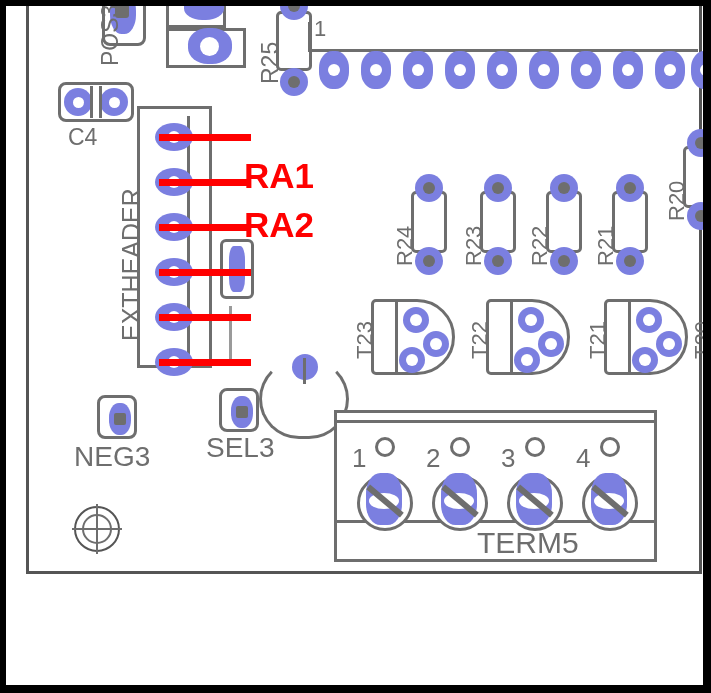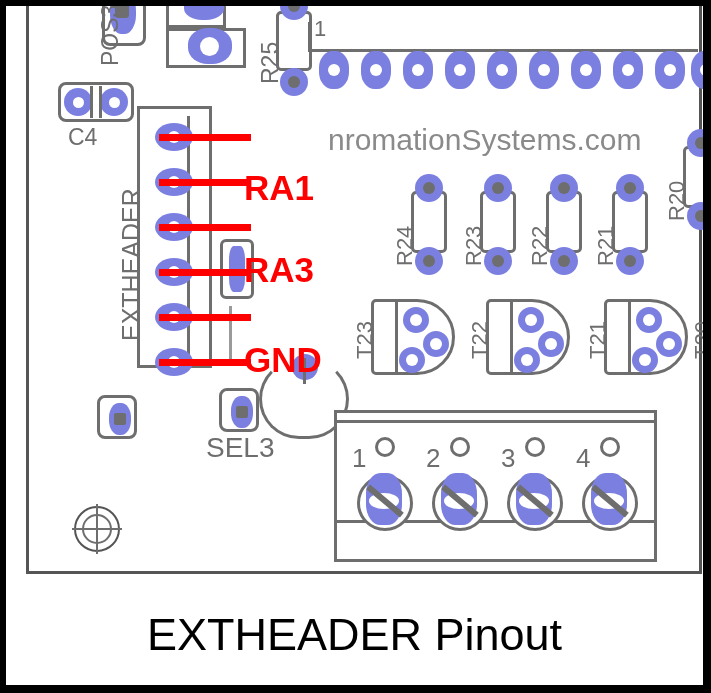--- a/index.html
+++ b/index.html
@@ -277,20 +277,21 @@
     </div>
     <div class="silk rot" style="left:571px;top:353px;font-size:22px;">T21</div>
 
     <div class="silk rot" style="left:676px;top:353px;font-size:22px;">T20</div>
 
     <div class="sqpad" style="left:81px;top:389px;">
         <div class="inner">
           <i></i>
         </div>
       </div>
+    <div class="silk" style="left:58px;top:437px;font-size:28px;">NEG3</div>
 
     <div class="sqpad" style="left:203px;top:382px;">
         <div class="inner">
           <i></i>
         </div>
       </div>
     <div class="silk" style="left:190px;top:428px;font-size:28px;">SEL3</div>
 
     <div id="mount">
       <div class="o"></div>
@@ -324,33 +325,29 @@
       <div class="t-slotwhite" style="left:182px;top:80px;"></div>
       <div class="t-slot" style="left:176px;top:85px;"></div>
 
       <div class="t-num" style="left:239px;top:30px;">4</div>
       <div class="t-smallhole" style="left:263px;top:24px;"></div>
       <div class="t-screw" style="left:245px;top:62px;"></div>
       <div class="t-screwpad" style="left:254px;top:60px;"></div>
       <div class="t-slotwhite" style="left:257px;top:80px;"></div>
       <div class="t-slot" style="left:251px;top:85px;"></div>
 
-    </div>
-
-    <div id="watermark">nromationSystems.com</div>
+      <div class="silk" style="left:140px;top:115px;font-size:30px;">TERM5</div>
+    </div>
+
 
     <div class="lead" style="left:143px;top:128px;width:92px;"></div>
     <div class="lead" style="left:143px;top:173px;width:92px;"></div>
     <div class="lead" style="left:143px;top:218px;width:92px;"></div>
     <div class="lead" style="left:143px;top:263px;width:92px;"></div>
     <div class="lead" style="left:143px;top:308px;width:92px;"></div>
     <div class="lead" style="left:143px;top:353px;width:92px;"></div>
 
-    <div class="rlabel" style="left:228px;top:164px;">RA1</div>
-    <div class="rlabel" style="left:228px;top:246px;">RA3</div>
-    <div class="rlabel" style="left:228px;top:336px;">GND</div>
+    <div class="rlabel" style="left:228px;top:152px;">RA1</div>
+    <div class="rlabel" style="left:228px;top:201px;">RA2</div>
   </div>
 
-  <div id="caption">
-    <span>EXTHEADER Pinout</span>
-  </div>
 
 </div>
 
 </body></html>

